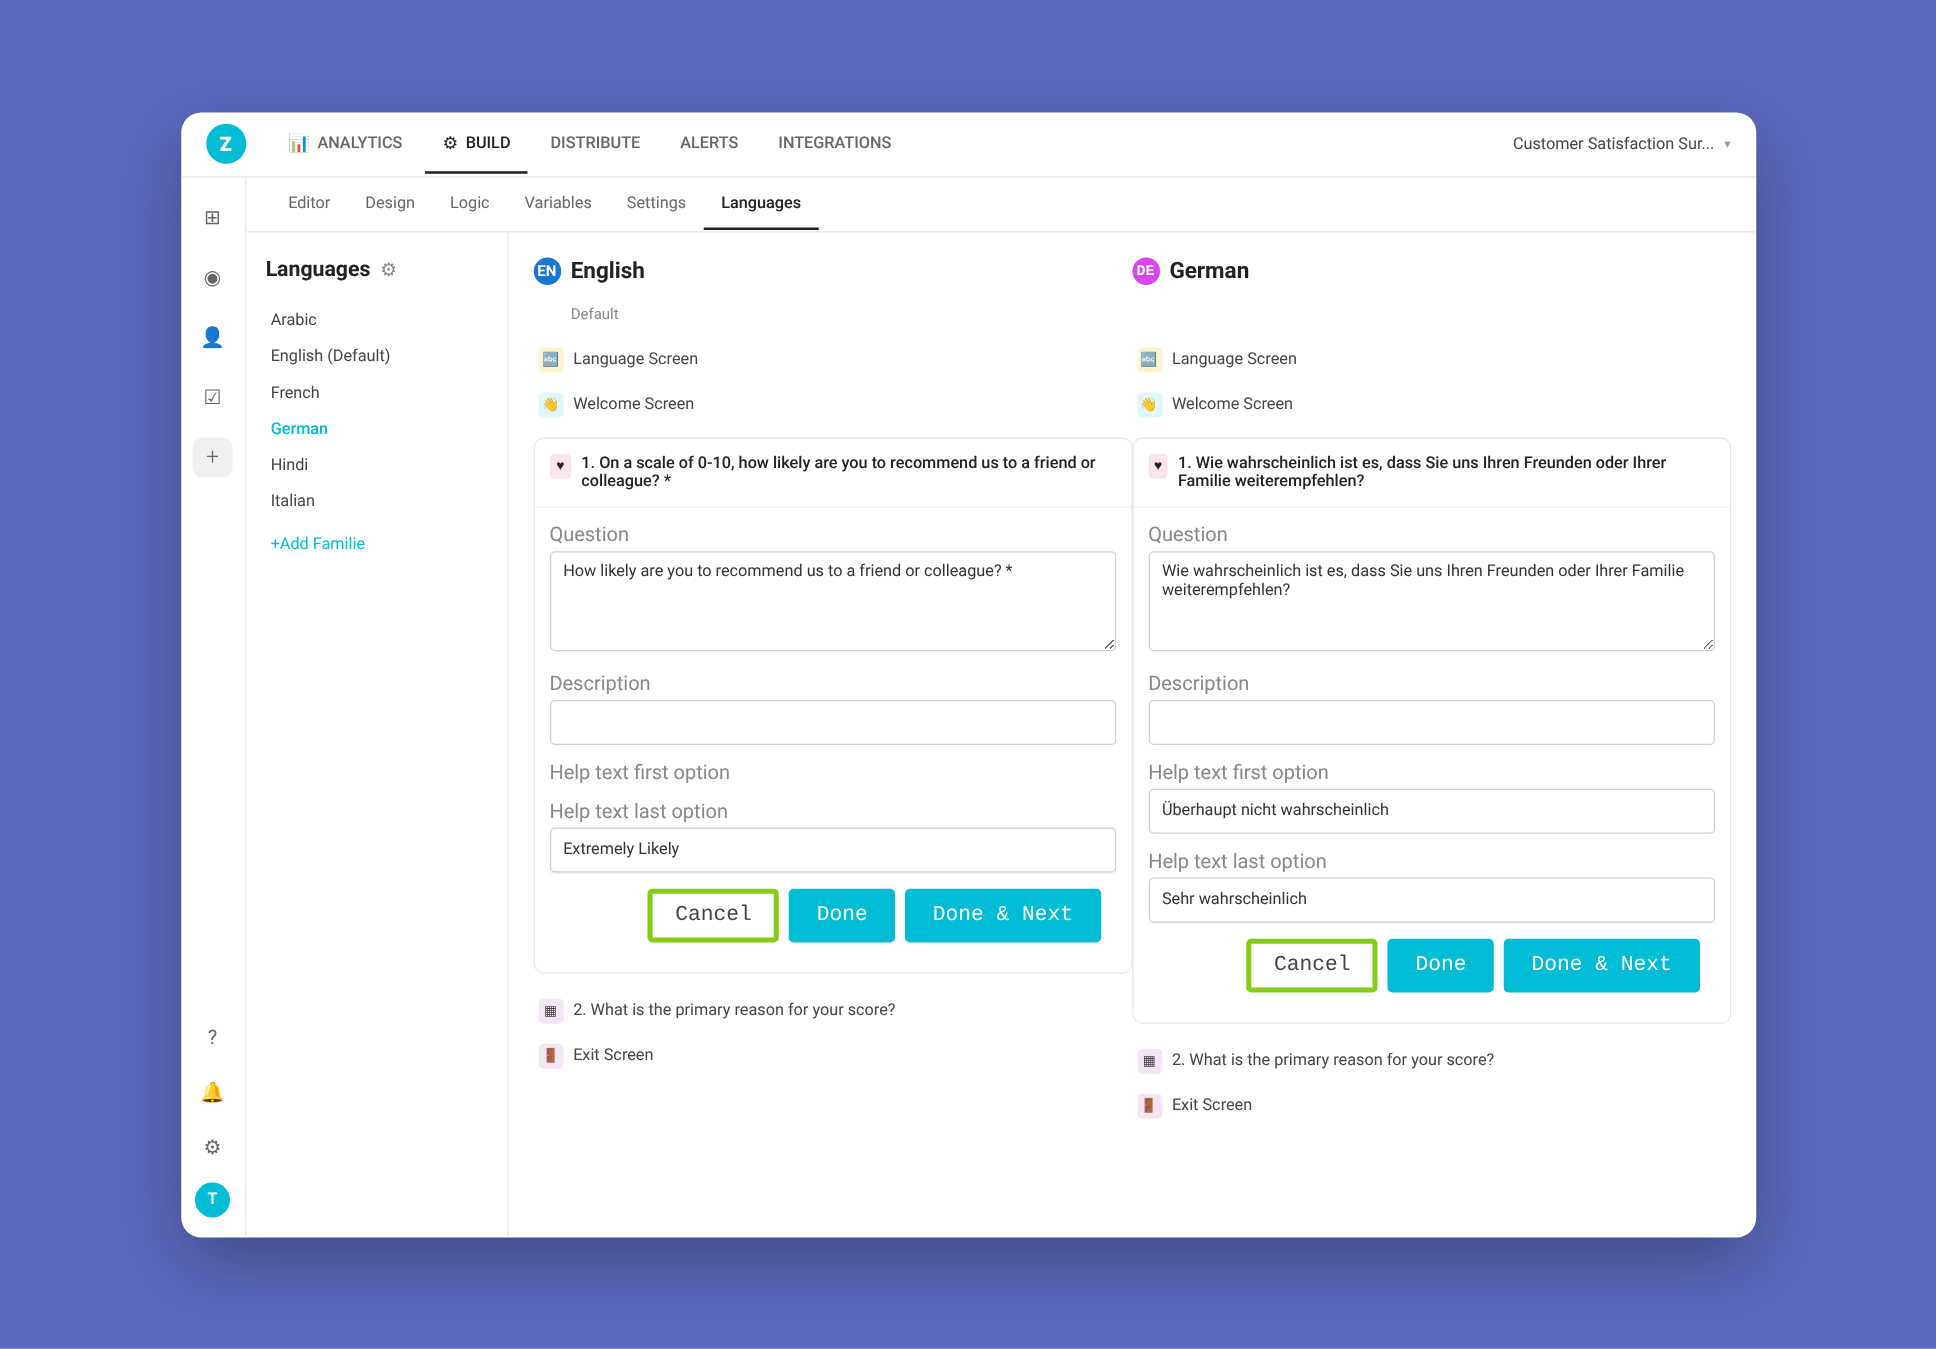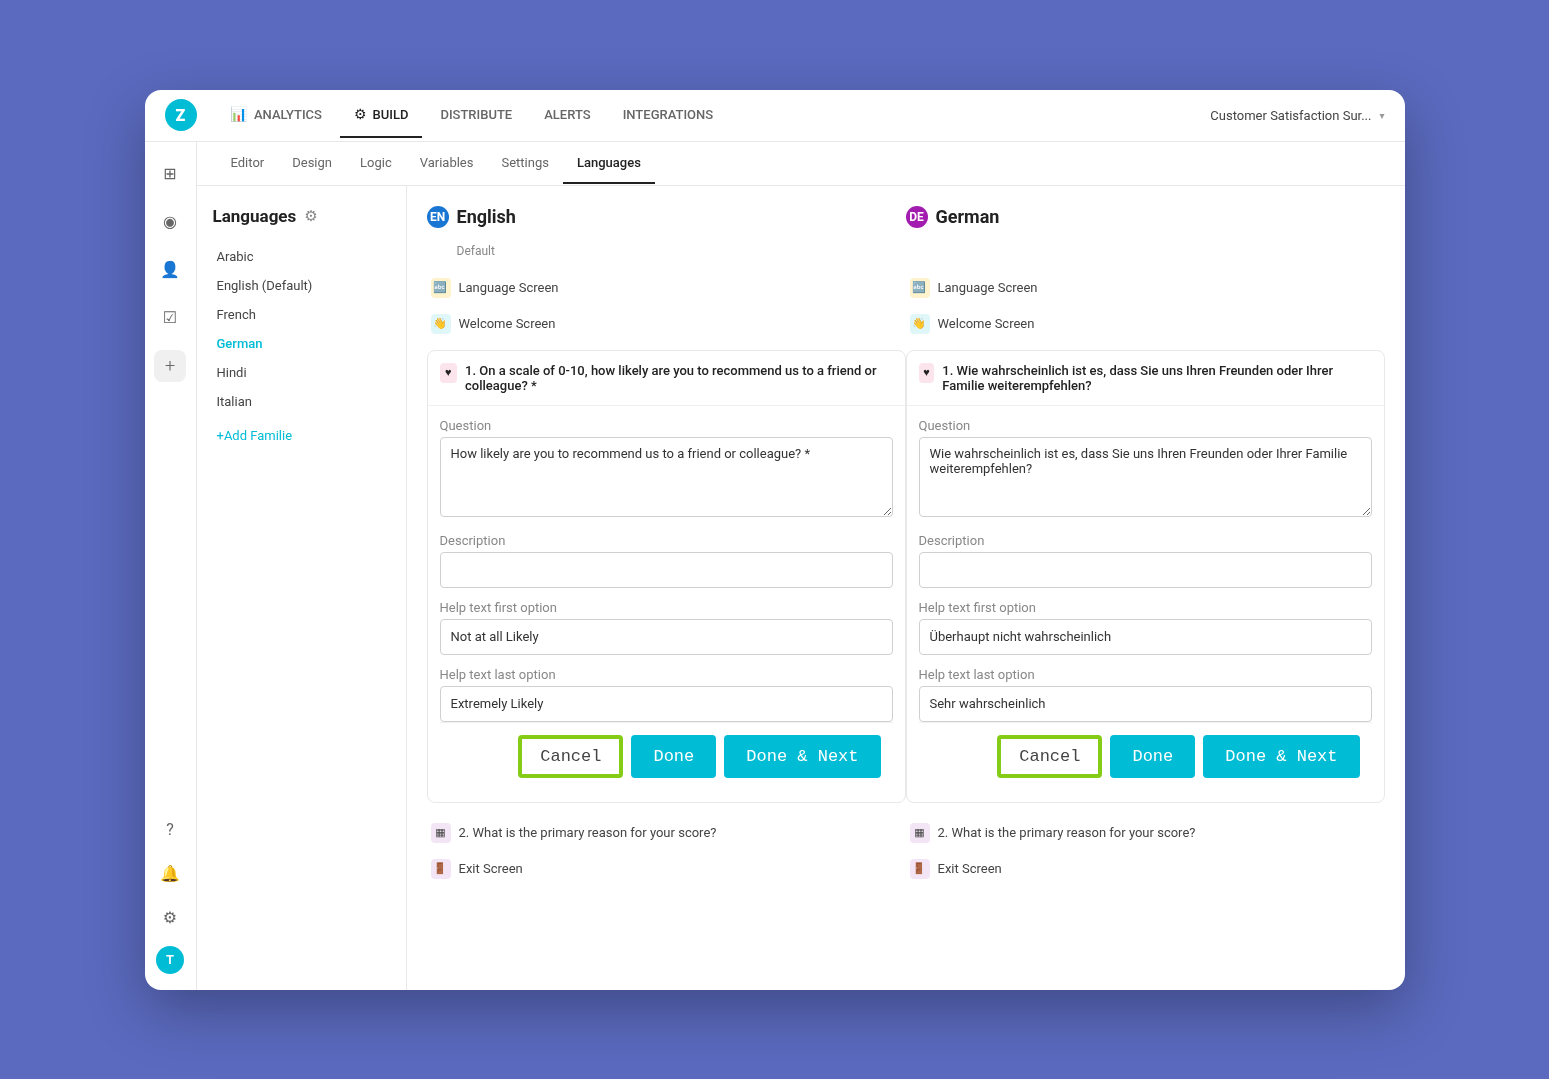--- a/index.html
+++ b/index.html
@@ -179,21 +179,21 @@
     .lang-flag {
       width: 22px; height: 22px;
       border-radius: 50%;
       display: flex; align-items: center; justify-content: center;
       font-size: 12px;
       font-weight: 700;
       color: #fff;
       flex-shrink: 0;
     }
     .flag-en { background: #1976d2; }
-    .flag-de { background: #a21caf; }
+    .flag-de { background: #d946ef; font-family: Liberation Mono, monospace; }
     .lang-col-title { font-size: 18px; font-weight: 700; color: #222; }
     .lang-col-subtitle { font-size: 12px; color: #888; margin-left: 30px; margin-bottom: 12px; }
     .screen-item {
       display: flex; align-items: center; gap: 8px;
       padding: 8px 4px;
       font-size: 13px; color: #444;
       cursor: pointer;
     }
     .screen-icon {
       width: 20px; height: 20px;
@@ -215,21 +215,21 @@
       display: flex; align-items: flex-start; gap: 8px;
       padding: 12px;
       font-size: 13px; color: #222; font-weight: 500;
       cursor: pointer;
     }
     .question-body {
       padding: 0 12px 12px;
       border-top: 1px solid #f0f0f0;
     }
     .field-label {
-      font-size: 13px; color: #888;
+      font-size: 16px; color: #888;
       margin-bottom: 4px; margin-top: 12px;
     }
     .field-input {
       width: 100%;
       border: 1px solid #d0d0d0;
       border-radius: 4px;
       padding: 8px 10px;
       font-size: 13px;
       color: #333;
       resize: vertical;
@@ -370,21 +370,20 @@
                 <span>1. On a scale of 0-10, how likely are you to recommend us to a friend or colleague? *</span>
               </div>
               <div class="question-body">
                 <div class="field-label">Question</div>
                 <textarea class="field-input field-textarea" style="">How likely are you to recommend us to a friend or colleague? *</textarea>
 
                 <div class="field-label">Description</div>
                 <input type="text" class="field-input" style="">
 
                 <div class="field-label">Help text first option</div>
-                <input type="text" class="field-input" value="Not at all Likely" style="">
 
                 <div class="field-label">Help text last option</div>
                 <input type="text" class="field-input" value="Extremely Likely" style="">
 
                 <div class="action-row">
                   <button class="btn">Cancel</button>
                   <button class="btn btn-primary">Done</button>
                   <button class="btn btn-primary">Done &amp; Next</button>
                 </div>
               </div>

